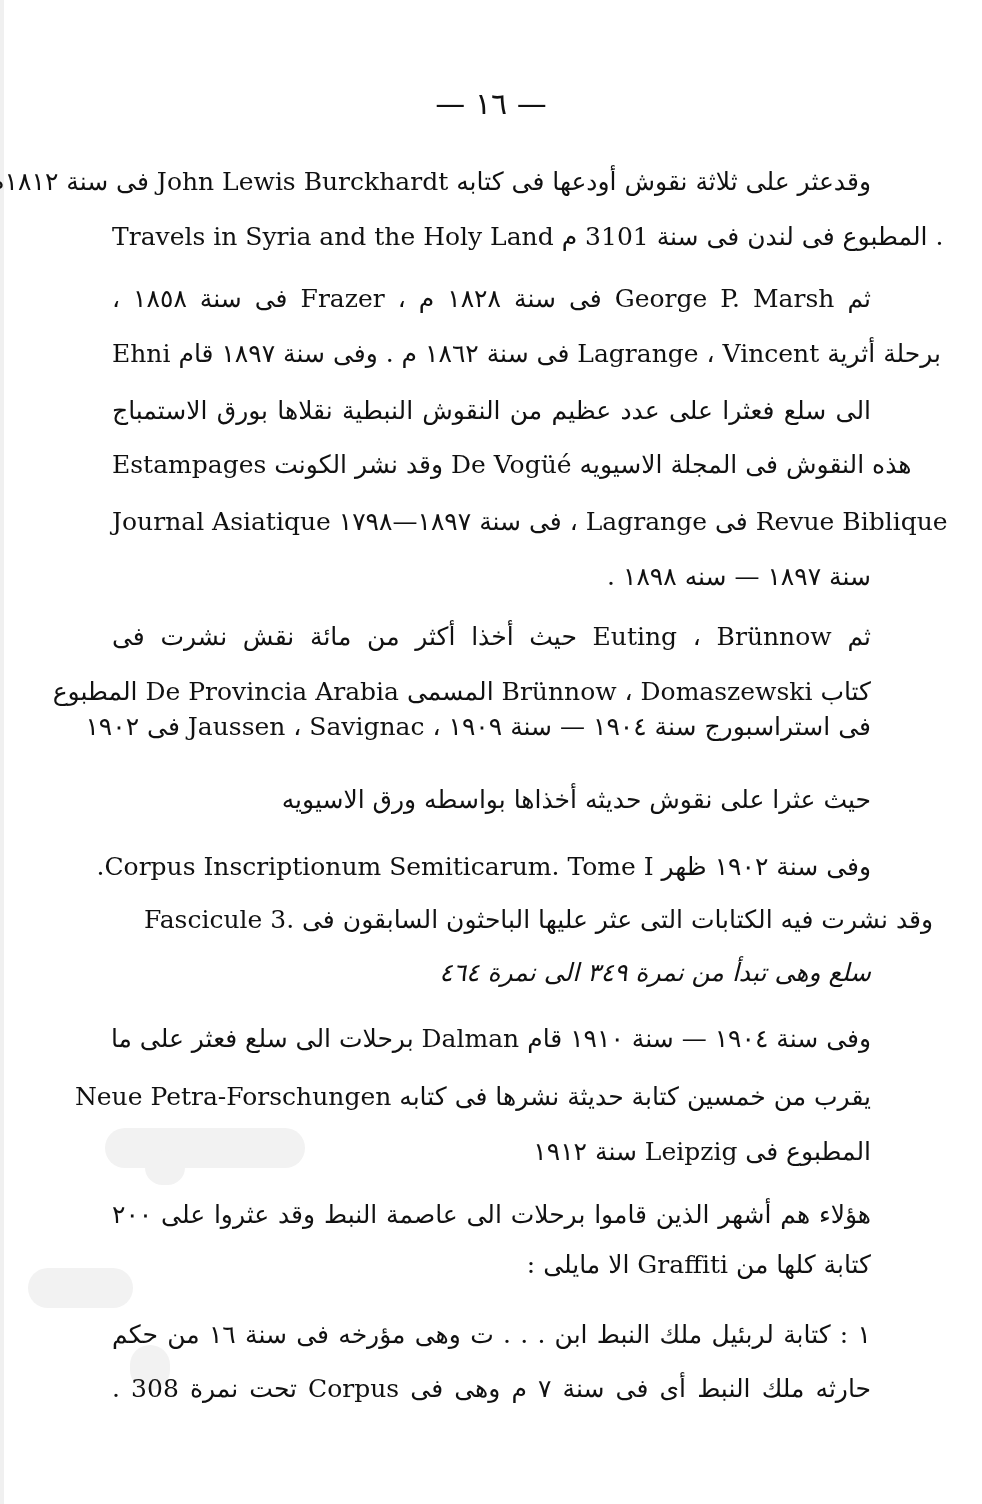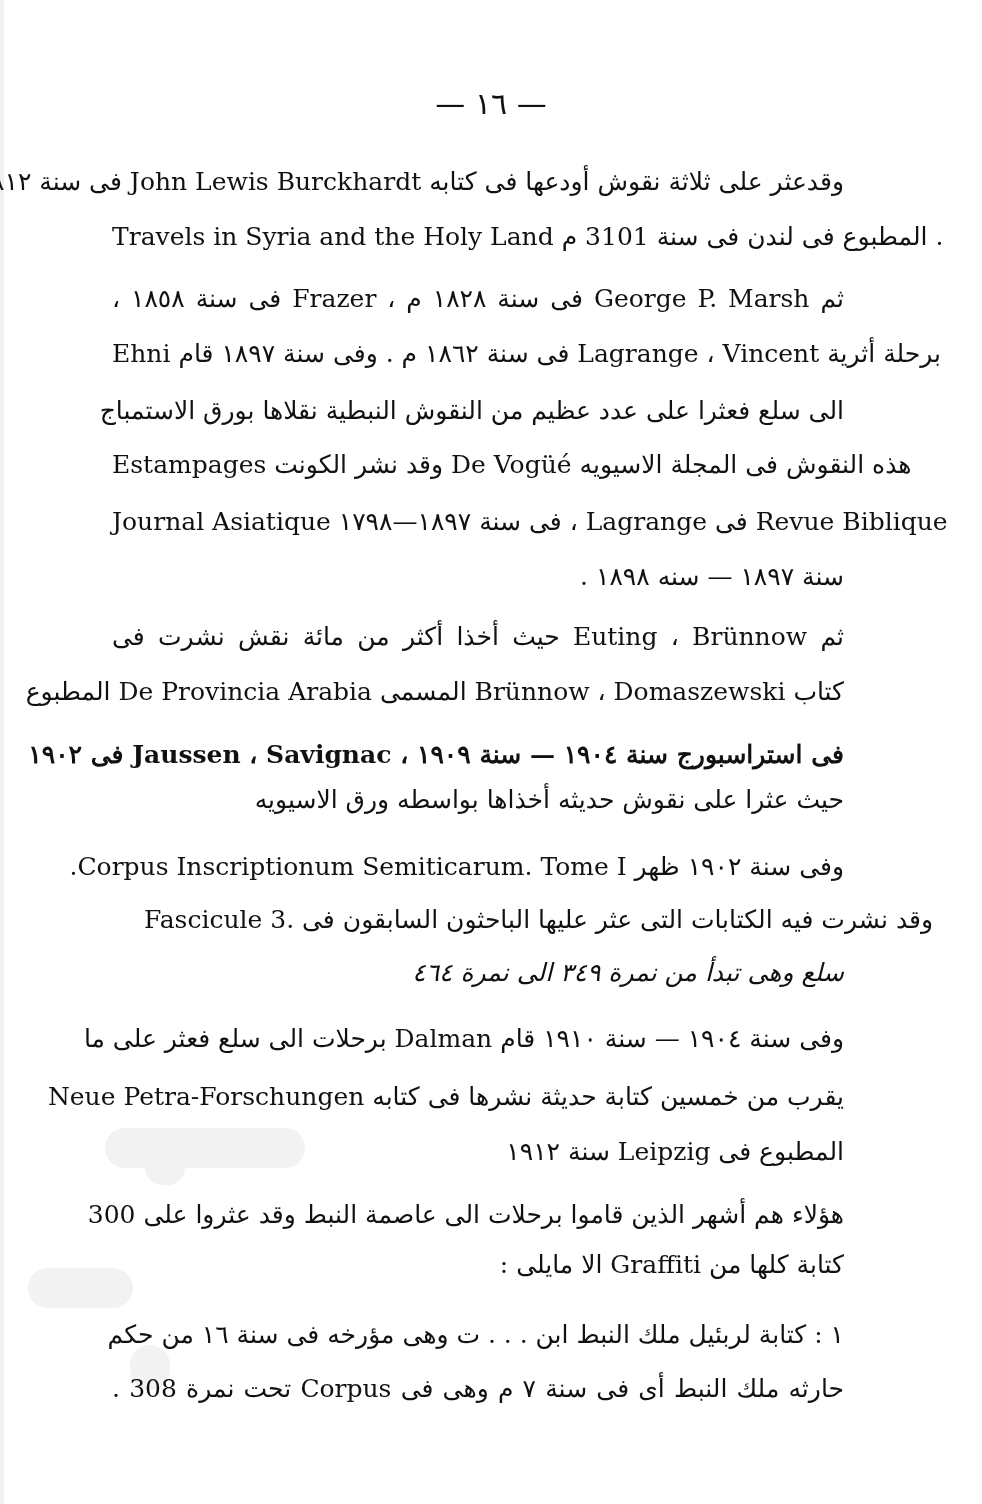--- a/index.html
+++ b/index.html
@@ -13,20 +13,21 @@
       position: relative;
       overflow: hidden;
       font-family: "DejaVu Serif", serif;
       color: #111111;
     }
     .page {
       position: absolute;
       left: 0; top: 0;
       width: 956px; height: 1504px;
       background: #ffffff;
+      padding-left: 27px;
     }
     .left-edge {
       position: absolute;
       left: 0; top: 0;
       width: 4px; height: 1504px;
       background: #f0f0f0;
     }
     .smudge {
       position: absolute;
       background: #f2f2f2;
@@ -78,29 +79,29 @@
 
   <div class="line" style="top:282px;">ثم George P. Marsh فى سنة ١٨٢٨ م ، Frazer فى سنة ١٨٥٨ ،</div>
   <div class="line" style="top:337px;">Ehni فى سنة ١٨٦٢ م . وفى سنة ١٨٩٧ قام Lagrange ، Vincent برحلة أثرية</div>
   <div class="line" style="top:448px;">Estampages وقد نشر الكونت De Vogüé هذه النقوش فى المجلة الاسيويه</div>
   <div class="line" style="top:394px;">الى سلع فعثرا على عدد عظيم من النقوش النبطية نقلاها بورق الاستمباج</div>
   <div class="line" style="top:505px;">Journal Asiatique فى سنة ١٨٩٧—١٧٩٨ ، Lagrange فى Revue Biblique</div>
   <div class="line short" style="top:560px;">سنة ١٨٩٧ — سنه ١٨٩٨ .</div>
 
   <div class="line" style="top:620px;">ثم Euting ، Brünnow حيث أخذا أكثر من مائة نقش نشرت فى</div>
   <div class="line" style="top:675px;">كتاب Brünnow ، Domaszewski المسمى De Provincia Arabia المطبوع</div>
-  <div class="line" style="top:738px;font-weight:bold;">فى استراسبورج سنة ١٩٠٤ — سنة ١٩٠٩ ، Jaussen ، Savignac فى ١٩٠٢</div>
+  <div class="line" style="top:710px;">فى استراسبورج سنة ١٩٠٤ — سنة ١٩٠٩ ، Jaussen ، Savignac فى ١٩٠٢</div>
   <div class="line short" style="top:783px;">حيث عثرا على نقوش حديثه أخذاها بواسطه ورق الاسيويه</div>
 
   <div class="line" style="top:850px;">وفى سنة ١٩٠٢ ظهر Corpus Inscriptionum Semiticarum. Tome I.</div>
   <div class="line" style="top:903px;margin-left:32px;">Fascicule 3. وقد نشرت فيه الكتابات التى عثر عليها الباحثون السابقون فى</div>
   <div class="line short" style="top:956px;font-style:italic;">سلع وهى تبدأ من نمرة ٣٤٩ الى نمرة ٤٦٤</div>
 
   <div class="line" style="top:1022px;">وفى سنة ١٩٠٤ — سنة ١٩١٠ قام Dalman برحلات الى سلع فعثر على ما</div>
   <div class="line" style="top:1080px;">يقرب من خمسين كتابة حديثة نشرها فى كتابه Neue Petra-Forschungen</div>
   <div class="line short" style="top:1135px;">المطبوع فى Leipzig سنة ١٩١٢</div>
 
-  <div class="line" style="top:1198px;">هؤلاء هم أشهر الذين قاموا برحلات الى عاصمة النبط وقد عثروا على 300</div>
+  <div class="line" style="top:1198px;">هؤلاء هم أشهر الذين قاموا برحلات الى عاصمة النبط وقد عثروا على ٢٠٠</div>
   <div class="line short" style="top:1248px;">كتابة كلها من Graffiti الا مايلى :</div>
 
   <div class="line" style="top:1318px;">١ : كتابة لربئيل ملك النبط ابن . . . ت وهى مؤرخه فى سنة ١٦ من حكم</div>
   <div class="line" style="top:1372px;">حارثه ملك النبط أى فى سنة ٧ م وهى فى Corpus تحت نمرة 308 .</div>
 </div>
 
 </body></html>

